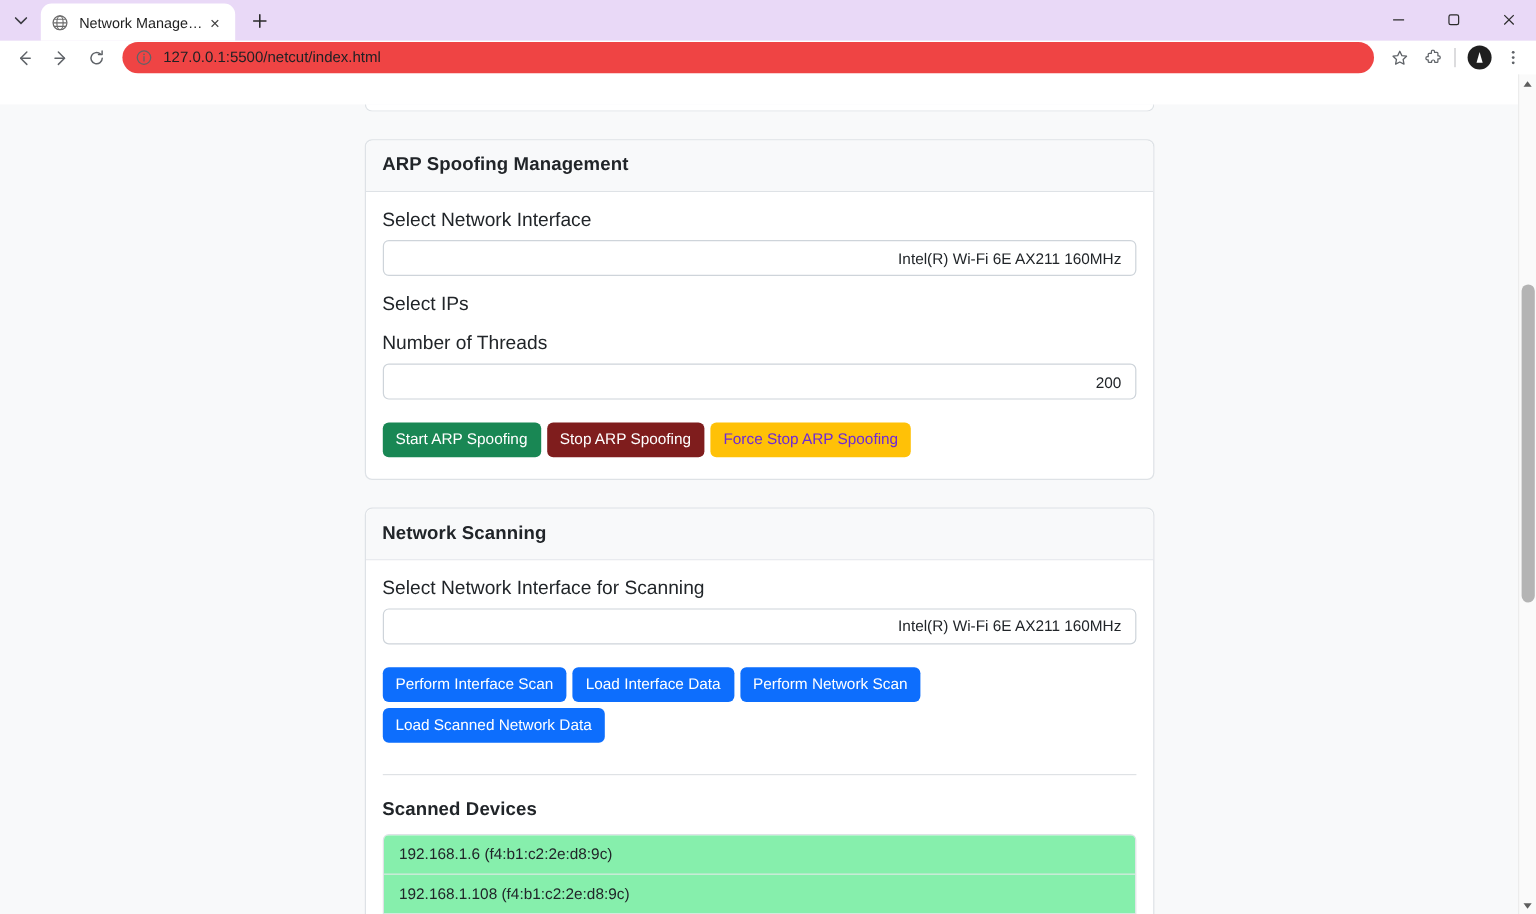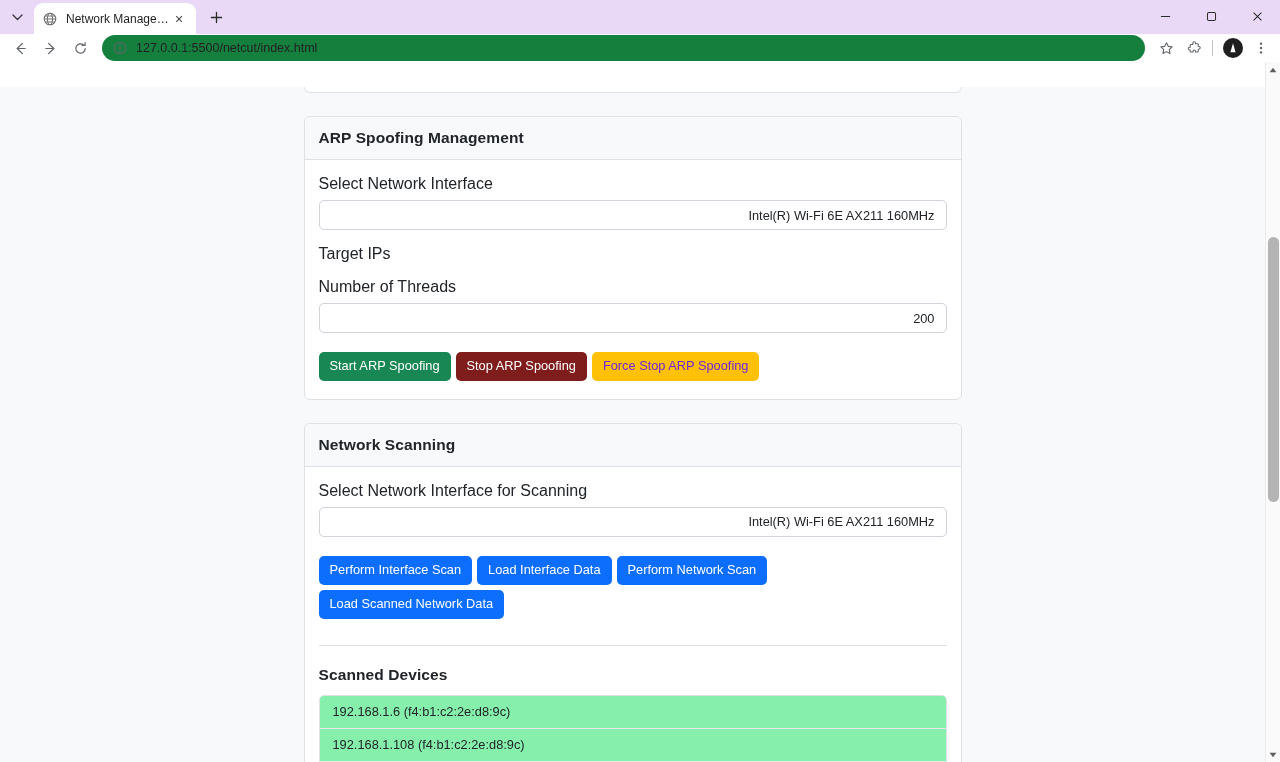--- a/index.html
+++ b/index.html
@@ -61,21 +61,21 @@
     height: 28px; background: #ffffff;
     display: flex; align-items: center; padding: 0 6px;
     position: relative;
   }
   .navbtn {
     width: 28px; height: 28px; flex: 0 0 28px;
     display: flex; align-items: center; justify-content: center;
     color: #5f6368; margin-right: 2px;
   }
   .omnibox {
-    flex: 1; height: 26px; background: #15803d; border-radius: 13px;
+    flex: 1; height: 26px; background: #ef4444; border-radius: 13px;
     display: flex; align-items: center; padding: 0 10px; margin: 0 6px;
     min-width: 0;
   }
   .omnibox .site-icon {
     width: 16px; height: 16px; flex: 0 0 16px; margin-right: 8px;
     display: flex; align-items: center; justify-content: center; color: #5f6368;
   }
   .omnibox .url { font-size: 12.5px; color: #202124; white-space: nowrap; }
   .tb-icon {
     width: 26px; height: 26px; flex: 0 0 26px;
@@ -301,21 +301,21 @@
             <h2>ARP Spoofing Management</h2>
           </div>
           <div class="card-body">
 
             <div class="field">
               <label class="form-label">Select Network Interface</label>
               <input class="form-control" type="text" value="Intel(R) Wi-Fi 6E AX211 160MHz" style="">
             </div>
 
             <div class="field">
-              <label class="form-label">Target IPs</label>
+              <label class="form-label">Select IPs</label>
             </div>
 
             <div class="field">
               <label class="form-label">Number of Threads</label>
               <input class="form-control" type="text" value="200" style="">
             </div>
 
             <div class="btn-row">
               <button class="btn btn-success">Start ARP Spoofing</button>
               <button class="btn btn-danger">Stop ARP Spoofing</button>

